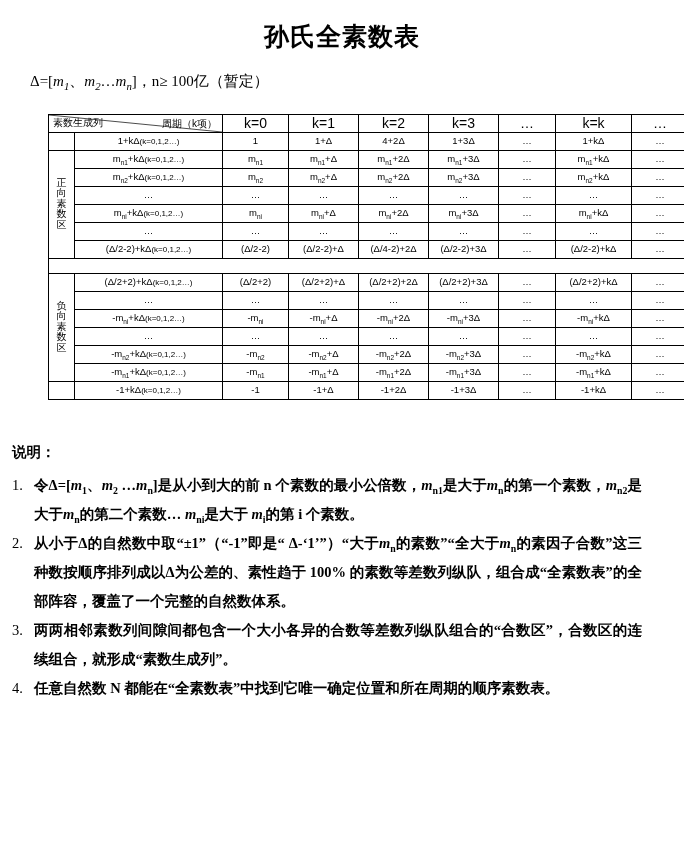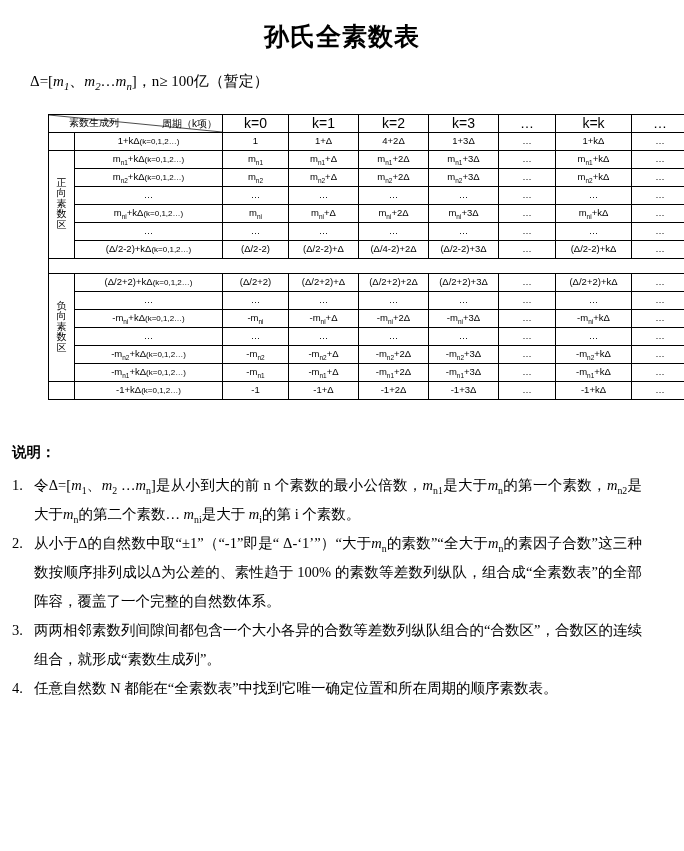--- a/index.html
+++ b/index.html
@@ -98,21 +98,21 @@
   }
   td.diag-cell .dg-top {
     position: absolute;
     right: 5px;
     top: 4px;
     font-size: 10px;
     white-space: nowrap;
   }
   td.diag-cell .dg-bottom {
     position: absolute;
-    left: 20px;
+    left: 4px;
     bottom: 3px;
     font-size: 10px;
     white-space: nowrap;
   }
   td.khead {
     height: 40px;
     font-size: 14px;
     margin-top: 21px;
   }
 
@@ -158,20 +158,21 @@
   }
   .note-num {
     flex: 0 0 auto;
     width: 22px;
     text-align: left;
   }
   .note-body {
     flex: 1 1 auto;
     text-align: justify;
     text-justify: inter-ideograph;
+    font-weight: bold;
   }
 </style>
 </head>
 <body>
 
 <div class="page">
 
   <h1 class="doc-title">孙氏全素数表</h1>
 
   <div class="formula-line">

